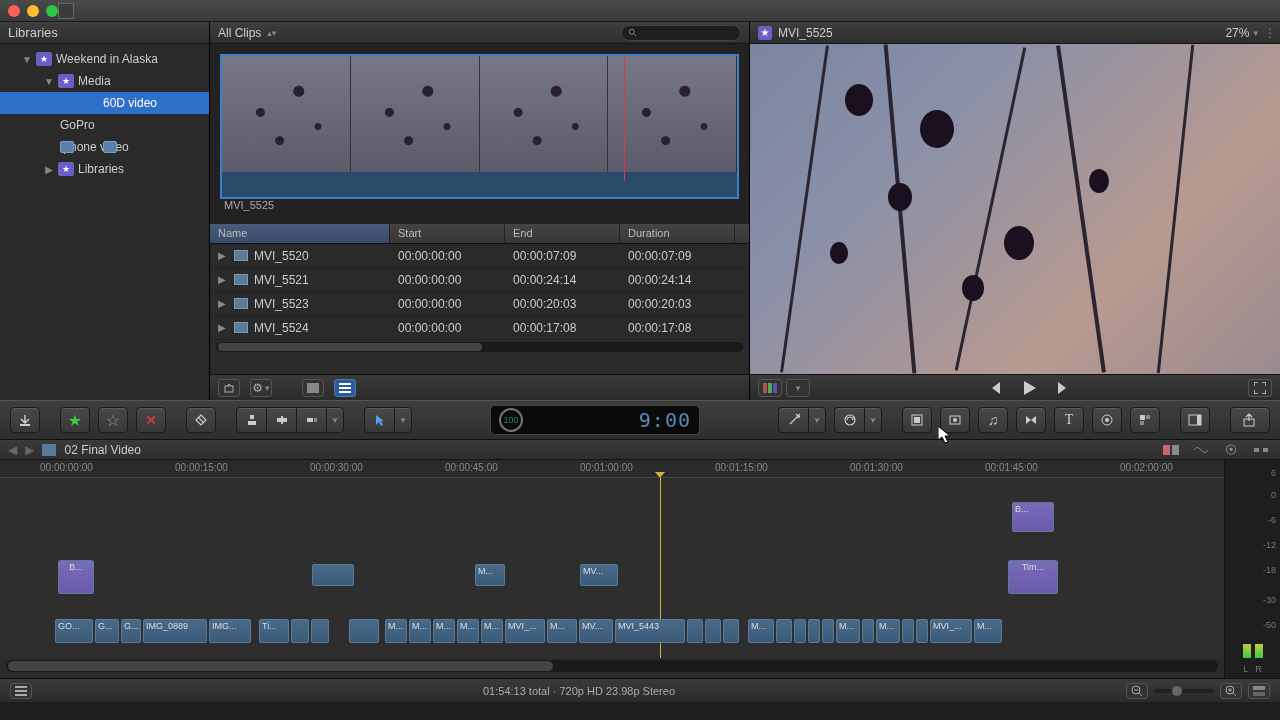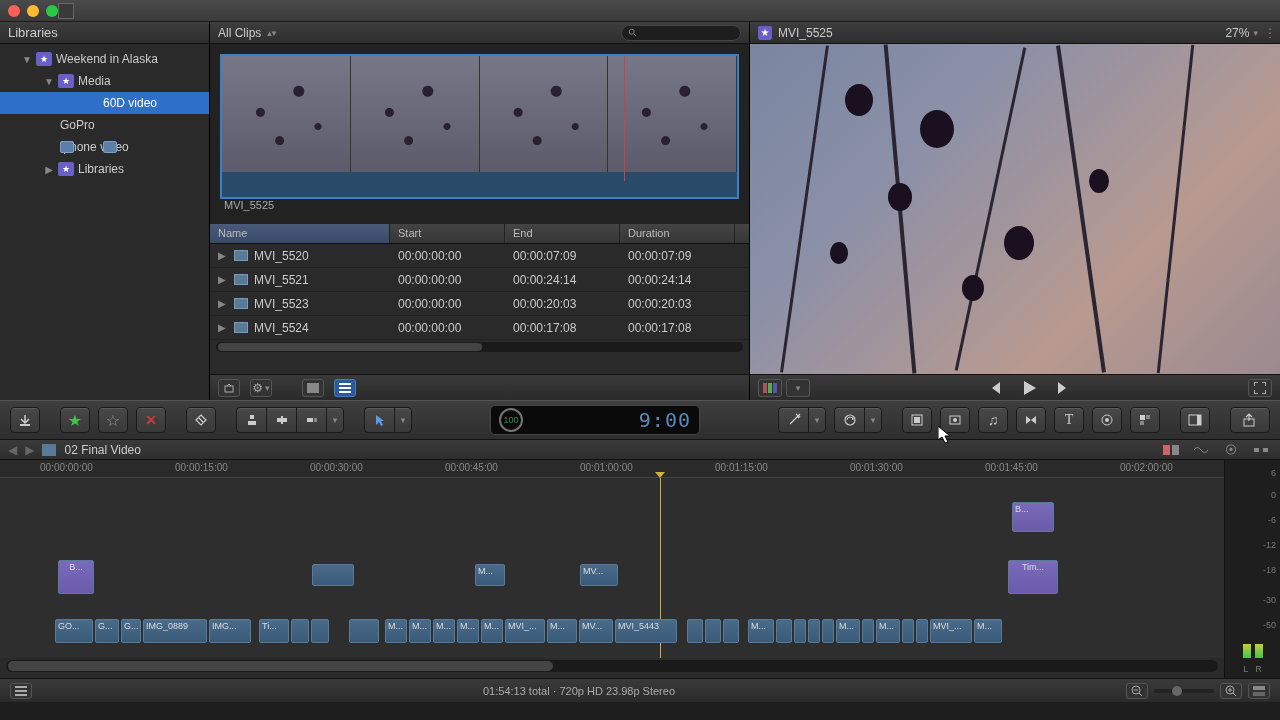--- a/index.html
+++ b/index.html
@@ -530,21 +530,21 @@
           <div class="clip" style="left: 311px; width: 18px;"></div>
           <div class="clip" style="left: 349px; width: 30px;"></div>
           <div class="clip" style="left: 385px; width: 22px;">M...</div>
           <div class="clip" style="left: 409px; width: 22px;">M...</div>
           <div class="clip" style="left: 433px; width: 22px;">M...</div>
           <div class="clip" style="left: 457px; width: 22px;">M...</div>
           <div class="clip" style="left: 481px; width: 22px;">M...</div>
           <div class="clip" style="left: 505px; width: 40px;">MVI_...</div>
           <div class="clip" style="left: 547px; width: 30px;">M...</div>
           <div class="clip" style="left: 579px; width: 34px;">MV...</div>
-          <div class="clip" style="left: 615px; width: 62px;">MVI_5443</div>
+          <div class="clip" style="left: 615px; width: 70px;">MVI_5443</div>
           <div class="clip" style="left: 687px; width: 16px;"></div>
           <div class="clip" style="left: 705px; width: 16px;"></div>
           <div class="clip" style="left: 723px; width: 16px;"></div>
           <div class="clip" style="left: 748px; width: 26px;">M...</div>
           <div class="clip" style="left: 776px; width: 16px;"></div>
           <div class="clip" style="left: 794px; width: 12px;"></div>
           <div class="clip" style="left: 808px; width: 12px;"></div>
           <div class="clip" style="left: 822px; width: 12px;"></div>
           <div class="clip" style="left: 836px; width: 24px;">M...</div>
           <div class="clip" style="left: 862px; width: 12px;"></div>

